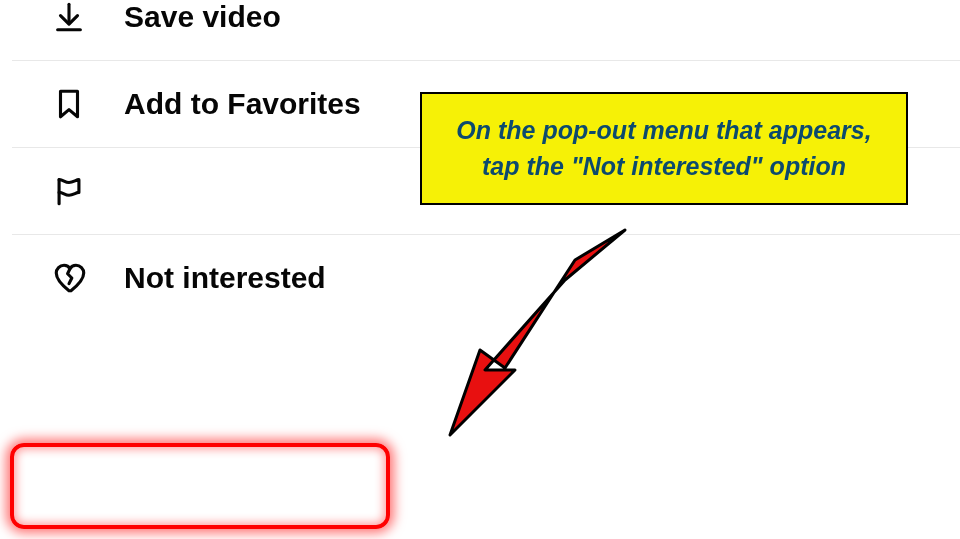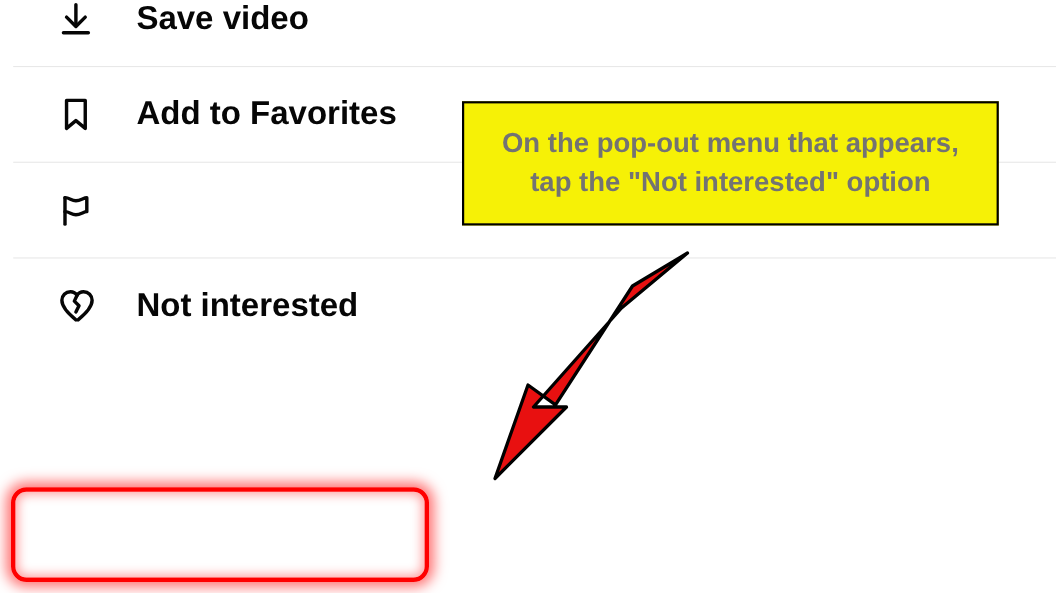--- a/index.html
+++ b/index.html
@@ -62,22 +62,23 @@
       position: absolute;
       top: 92px;
       left: 420px;
       width: 488px;
       background: #f6f106;
       border: 2px solid #000;
       padding: 18px 22px;
       text-align: center;
       font-size: 25px;
       font-weight: 700;
-      color: #737373;
+      color: #0c4a6e;
       line-height: 1.45;
+      font-style: italic;
     }
     .arrow {
       position: absolute;
       top: 220px;
       left: 425px;
       width: 250px;
       height: 230px;
       pointer-events: none;
     }
   </style>

